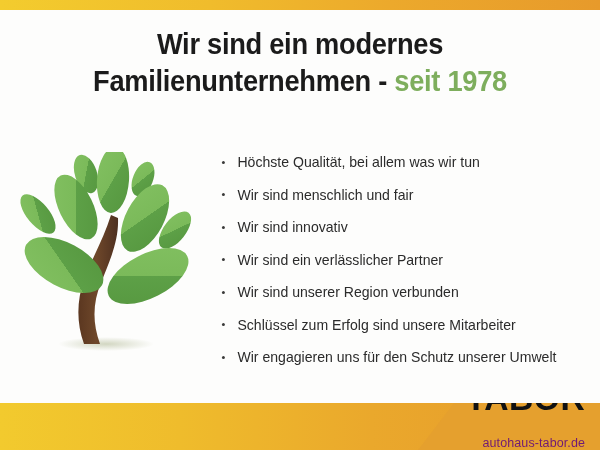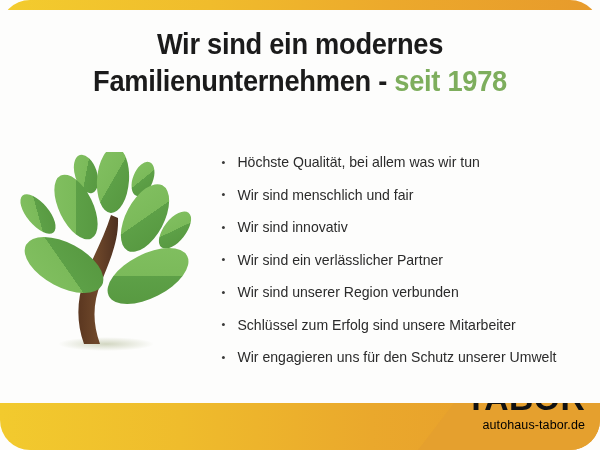--- a/index.html
+++ b/index.html
@@ -3,21 +3,21 @@
 <meta charset="utf-8">
 <style>
   html,body{margin:0;padding:0;}
   body{
     width:600px;height:450px;
     background:#fdfdfc;
     font-family:"Liberation Sans", sans-serif;
     overflow:hidden;
     position:relative;
   }
-  #slide{position:relative;width:600px;height:450px;overflow:hidden;background:#fdfdfc;border-radius:30px;}
+  #slide{position:relative;width:600px;height:450px;overflow:hidden;background:#fdfdfc;}
 
   
   .top-bar{
     position:absolute;left:0;top:0;width:600px;height:10px;
     background:linear-gradient(90deg,#f3cc2e 0%,#f0bc2c 35%,#eca92c 65%,#e79a2b 100%);
   }
 
   
   .heading{
     position:absolute;left:0;top:26px;width:600px;
@@ -84,23 +84,23 @@
     font-weight:bold;
     letter-spacing:0.5px;
     color:#111;
     line-height:34px;
     transform:scaleX(1.02);
     transform-origin:right center;
   }
   .logo-url{
     display:block;
     font-size:12.5px;
-    color:#000000;
+    color:#701a75;
     line-height:14px;
-    margin-top:2px;
+    margin-top:20px;
     letter-spacing:0.1px;
   }
 </style>
 </head>
 <body>
 
 <div id="slide">
 
   <div class="top-bar"></div>
 

